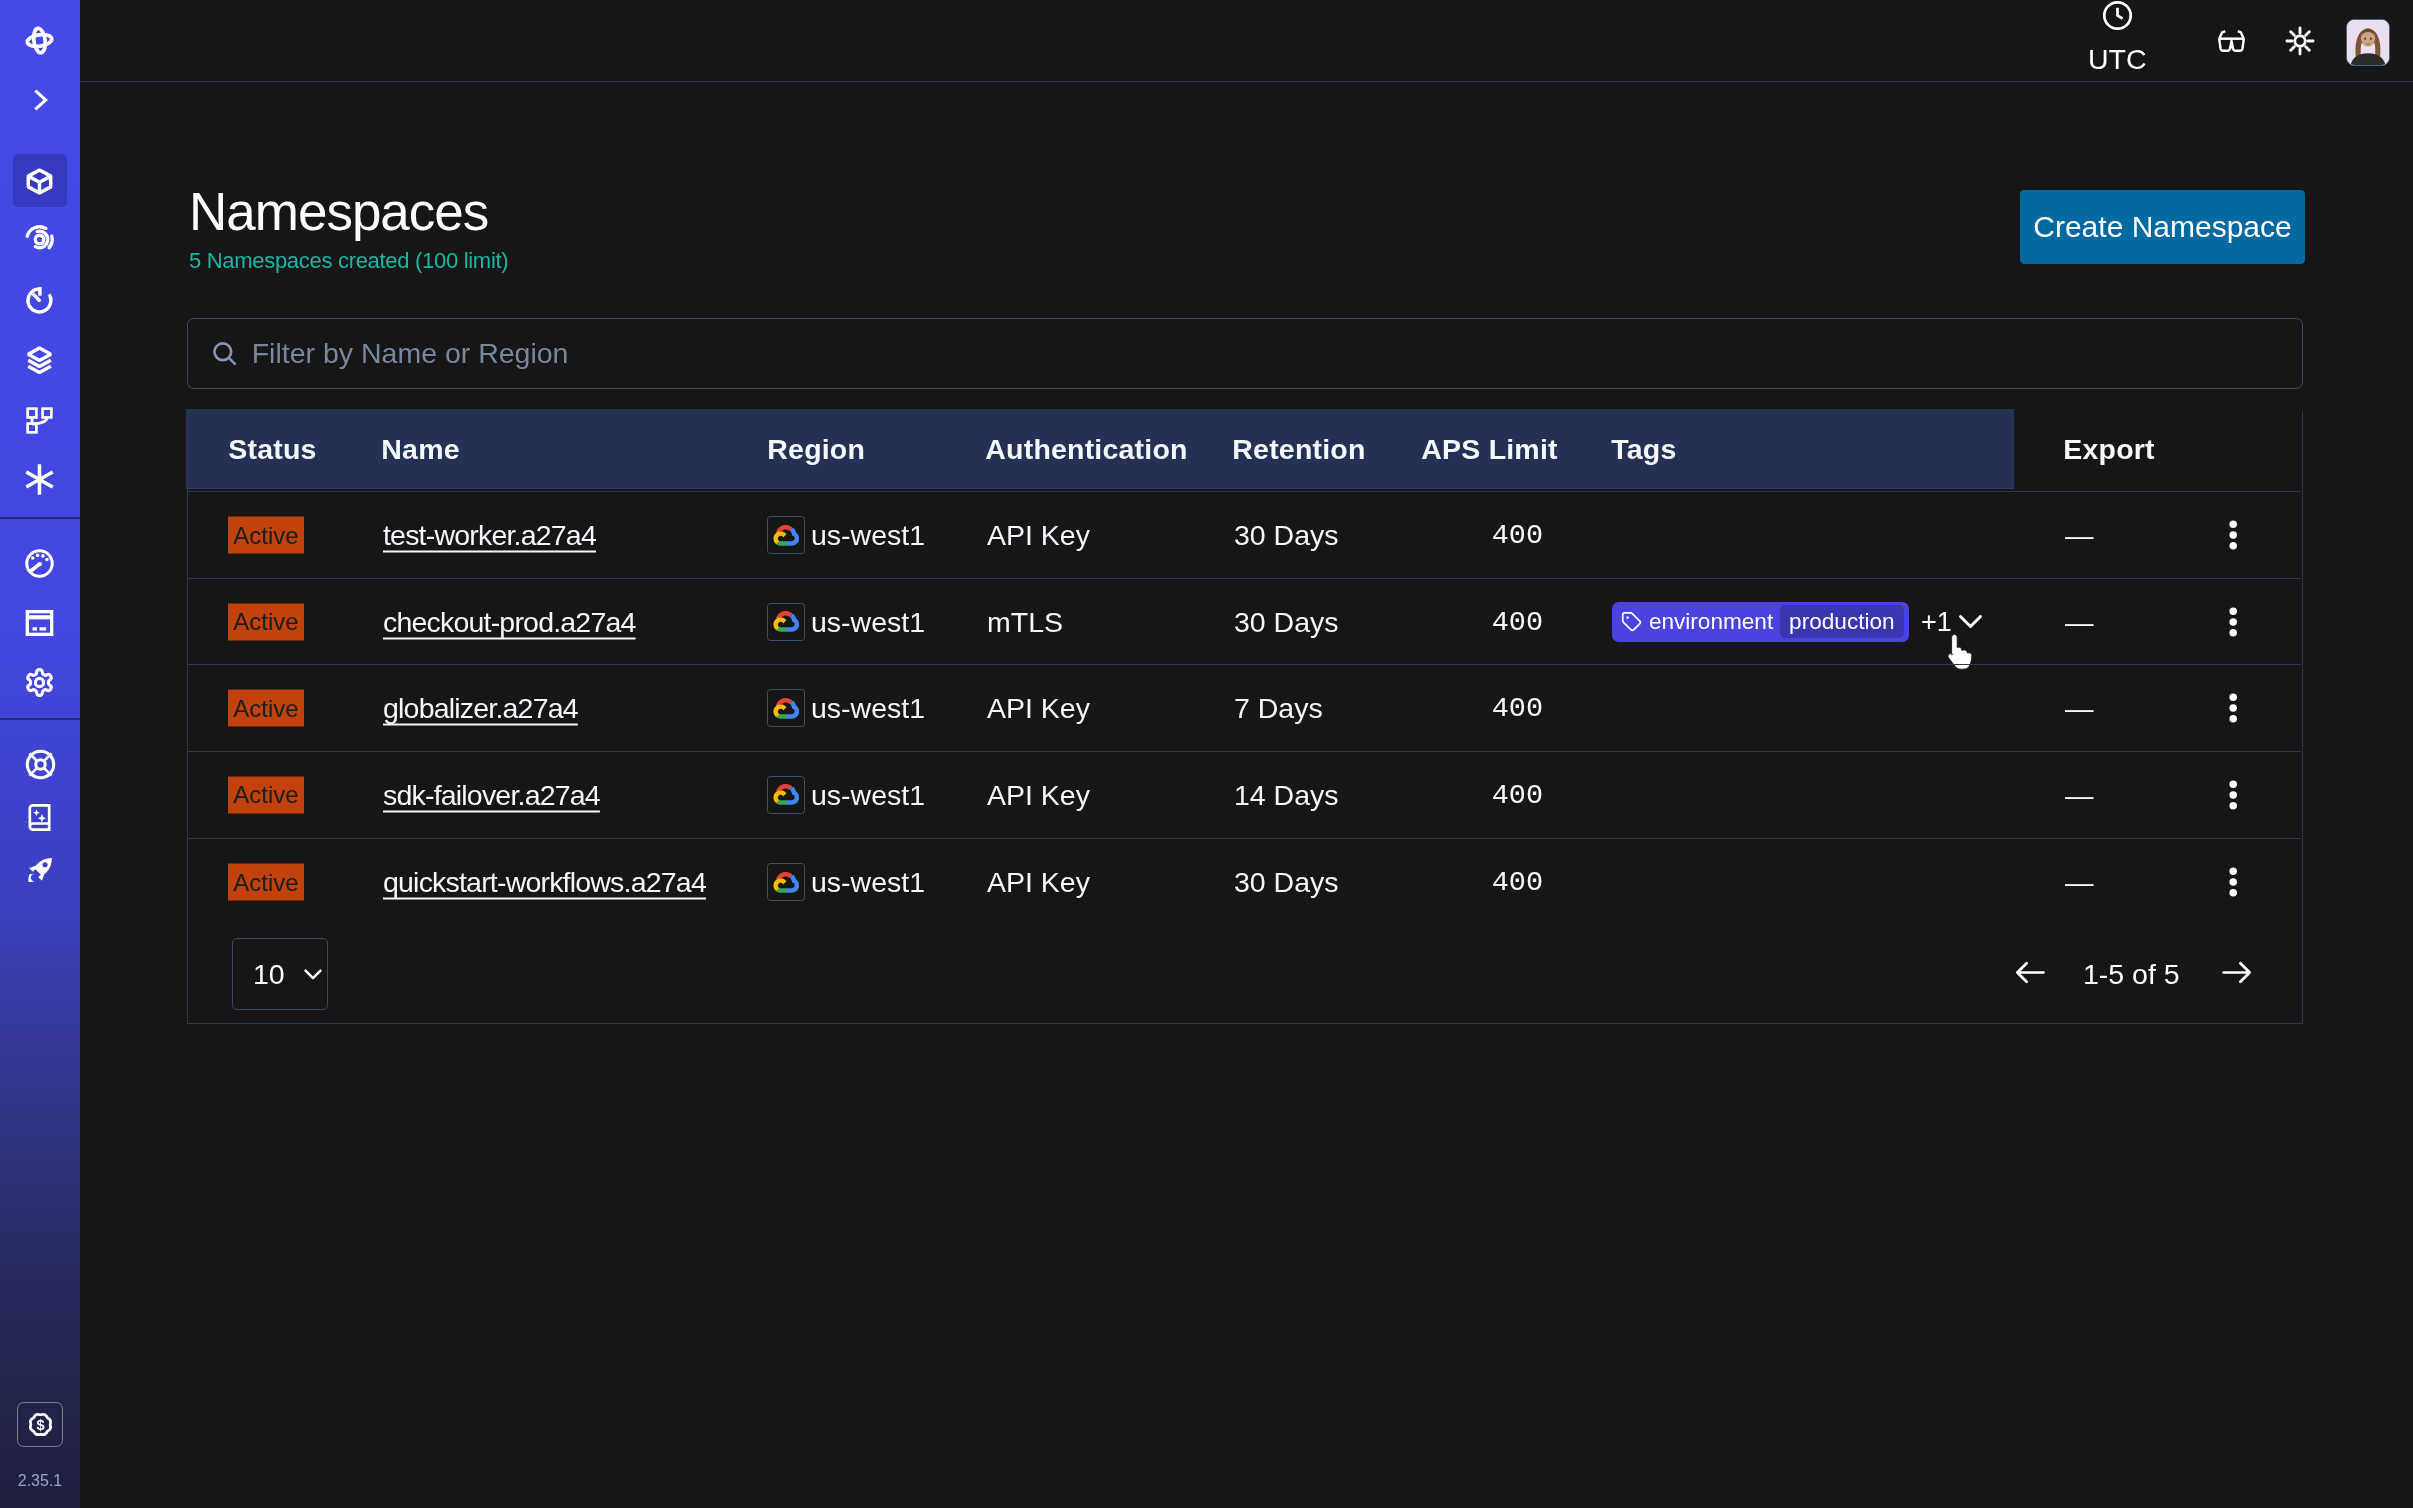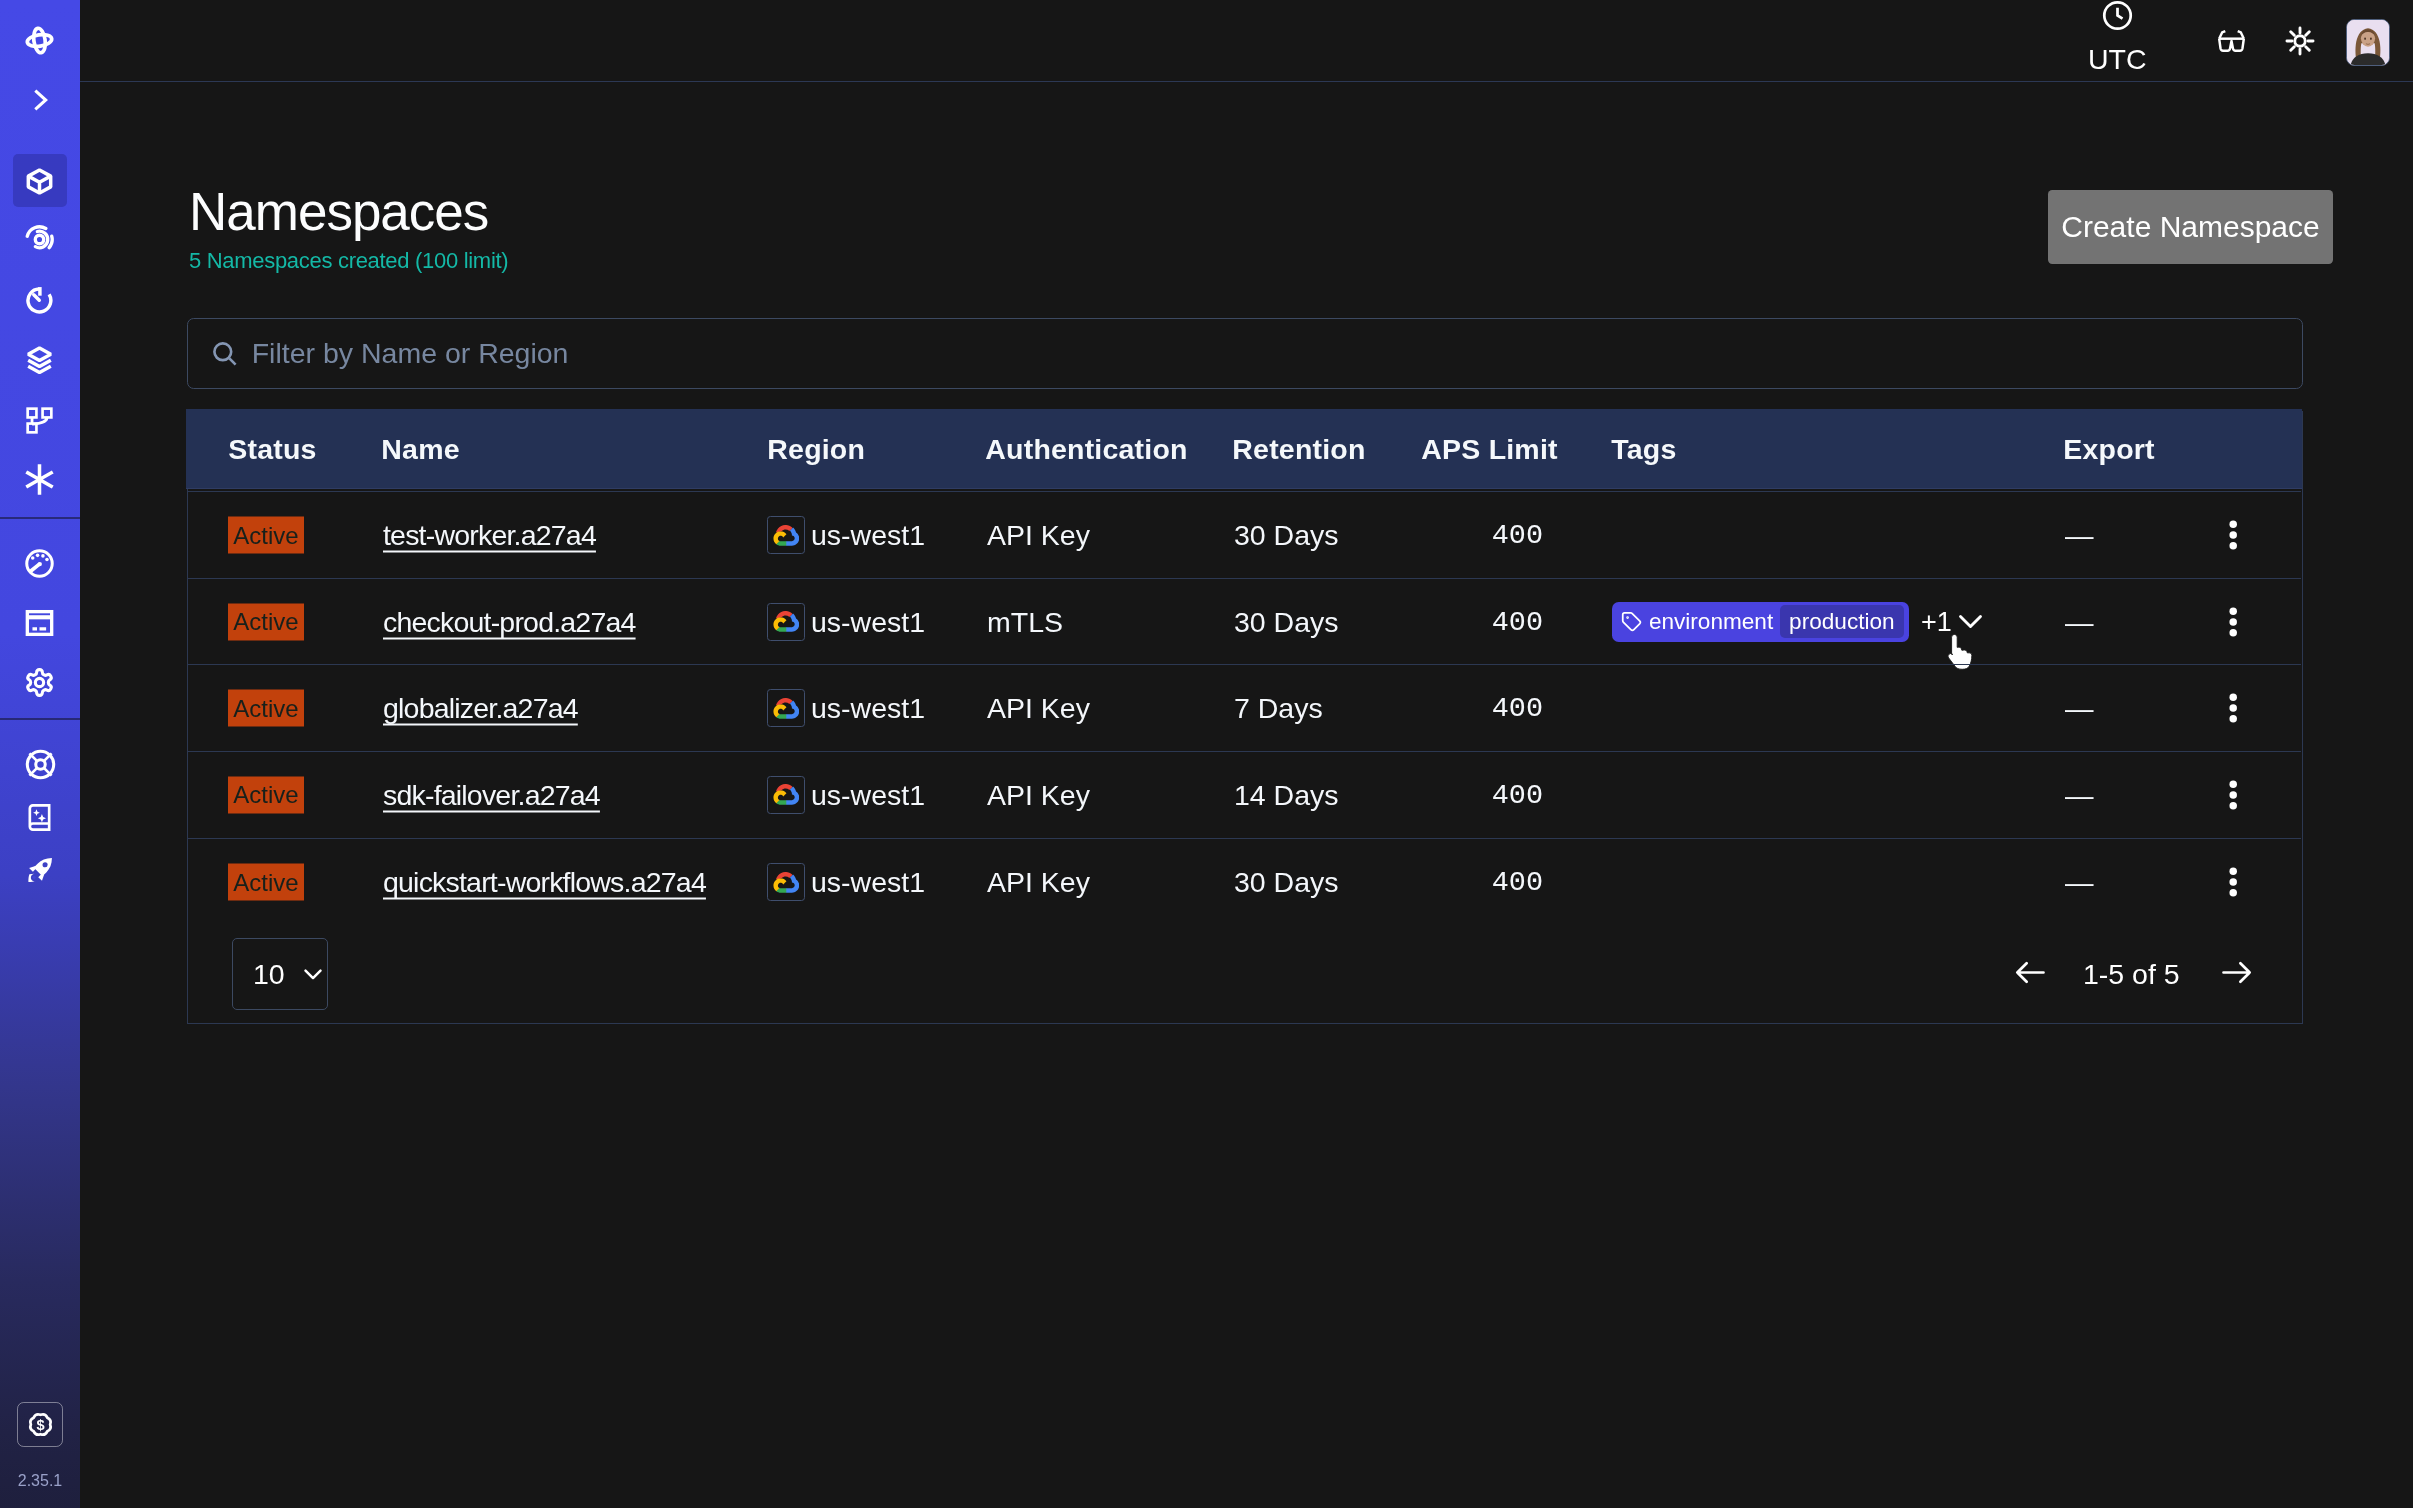--- a/index.html
+++ b/index.html
@@ -25,32 +25,32 @@
     background:#161616; border-bottom:1.7px solid #2c3854; }
   #utc { position:absolute; left:2088px; top:0; height:82px; display:flex; align-items:center; gap:11.7px;
     font-size:28.5px; color:#fff;flex-direction:column; }
   #avatar { position:absolute; left:2346px; top:19px; width:44px; height:47px;
     border:1.7px solid #4f5f7d; border-radius:8.4px; overflow:hidden; background:#e9dff0; }
 
   
   #h1 { position:absolute; left:189px; top:181px; font-size:53px; font-weight:500; letter-spacing:-1px; color:#fcfdfe; }
   #sub { position:absolute; left:189px; top:248px; font-size:22px; letter-spacing:-0.3px; color:#14b8a6; }
   #createbtn { position:absolute; left:2020px; top:190px; width:285px; height:74px;
-    background:#737373; border-radius:4.2px; display:flex; align-items:center; justify-content:center;
-    font-size:30px; color:#fff;margin-left:28px; }
+    background:#0369a1; border-radius:4.2px; display:flex; align-items:center; justify-content:center;
+    font-size:30px; color:#fff; }
 
   
   #search { position:absolute; left:187px; top:318px; width:2116px; height:71px;
     border:1.7px solid #3c4961; border-radius:6.7px; display:flex; align-items:center; }
   #search .ph { font-size:28.5px; color:#7787a0; margin-left:11.7px; }
 
   
   #table { position:absolute; left:187px; top:411px; width:2116px; height:613px;
     border:1.7px solid #2c3852; border-top:none; }
-  #thead { position:absolute; left:-1.7px; top:-1.7px; width:2116px; height:80px; background:#243154; border-bottom:1.7px solid #2f3c63; }
+  #thead { position:absolute; left:-1.7px; top:-1.7px; width:1828px; height:80px; background:#243154; border-bottom:1.7px solid #2f3c63; }
   #thead span { position:absolute; top:24px; font-size:28.5px; font-weight:600; letter-spacing:0.2px; color:#f5f8fb; }
   .row { position:absolute; left:0; width:2113px; height:87px; border-top:1.7px solid #2c3852; }
   .row:first-of-type { border-top:none; }
   .cell { position:absolute; top:50%; transform:translateY(-50%); font-size:28.5px; color:#f4f7fb; }
   .badge { position:absolute; left:40px; top:50%; transform:translateY(-50%);
     width:76px; height:37px; background:#c2410c; border-radius:0;
     display:flex; align-items:center; justify-content:center;
     font-size:24px; color:#17201b; }
   .nm { left:195px; letter-spacing:-0.8px; text-decoration:underline; text-decoration-thickness:1.7px; text-underline-offset:5.9px; }
   .gcp { position:absolute; left:579px; top:50%; transform:translateY(-50%);

